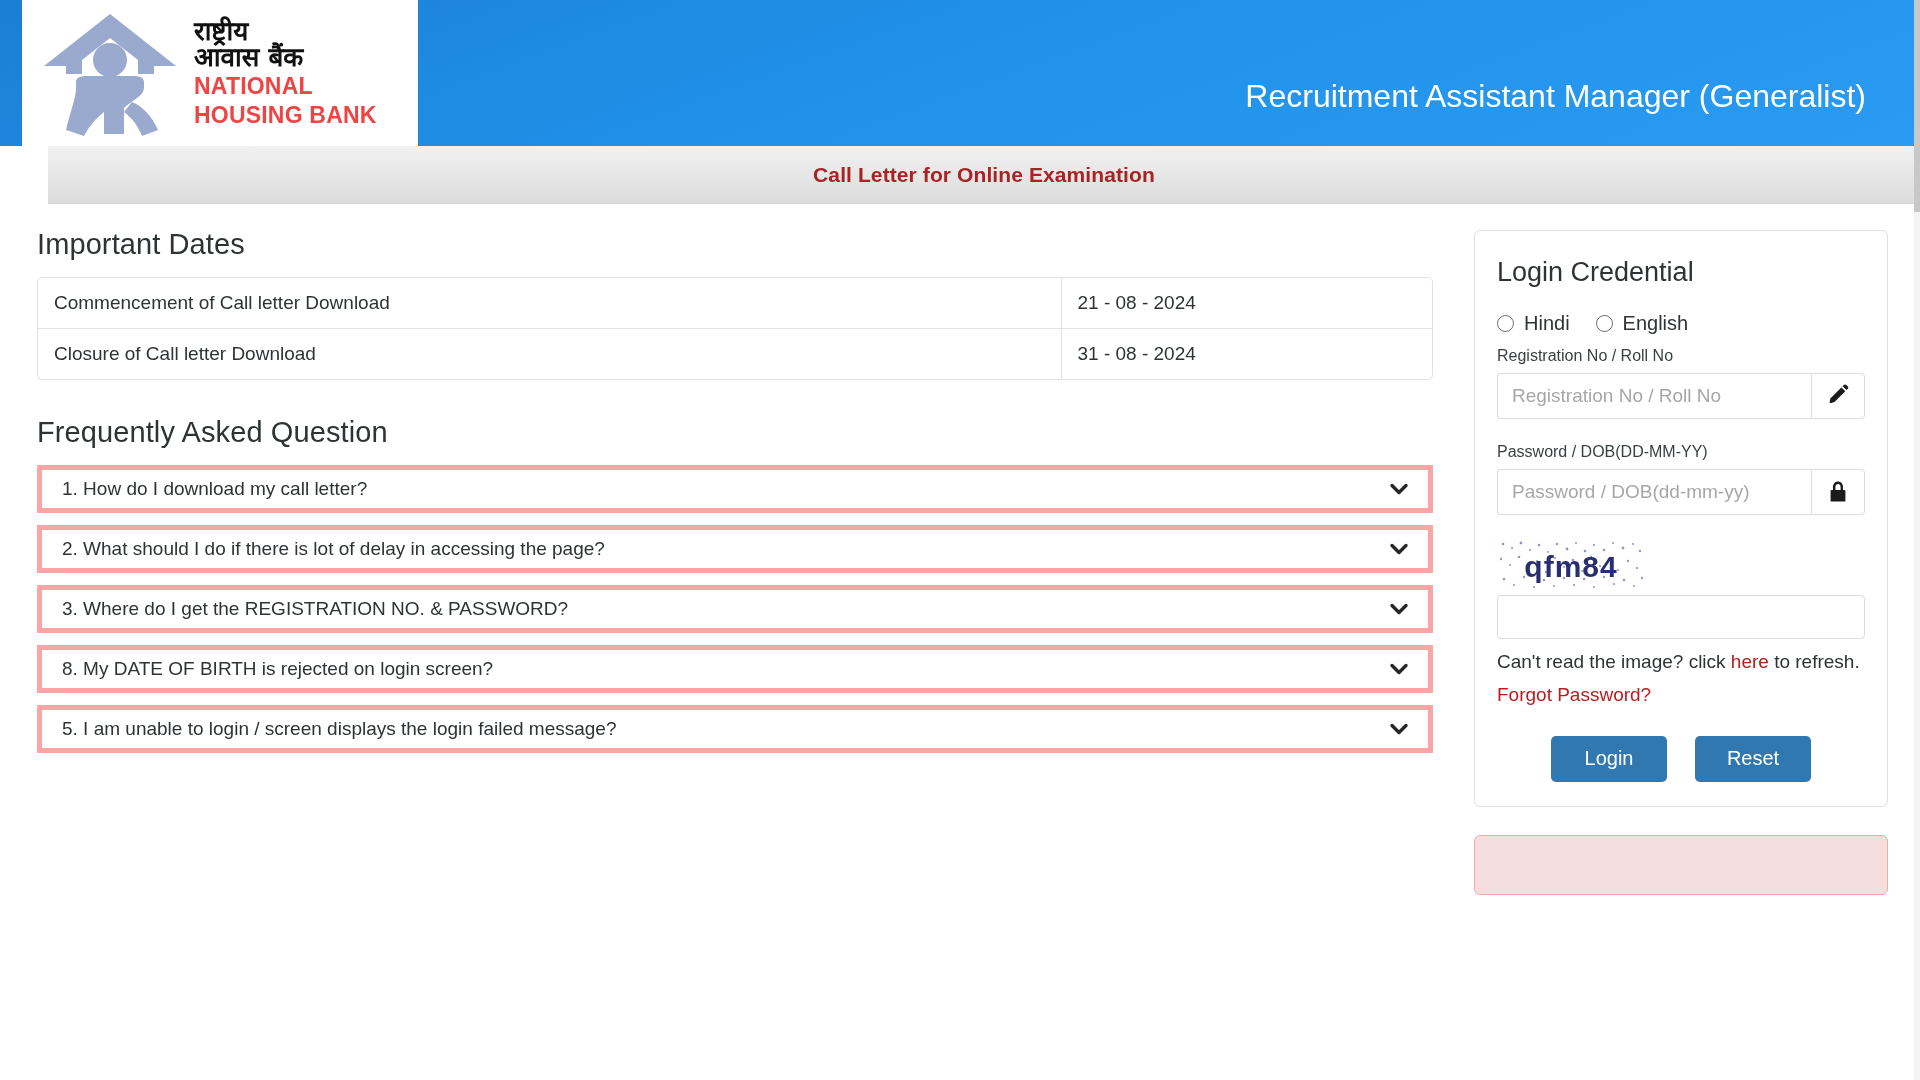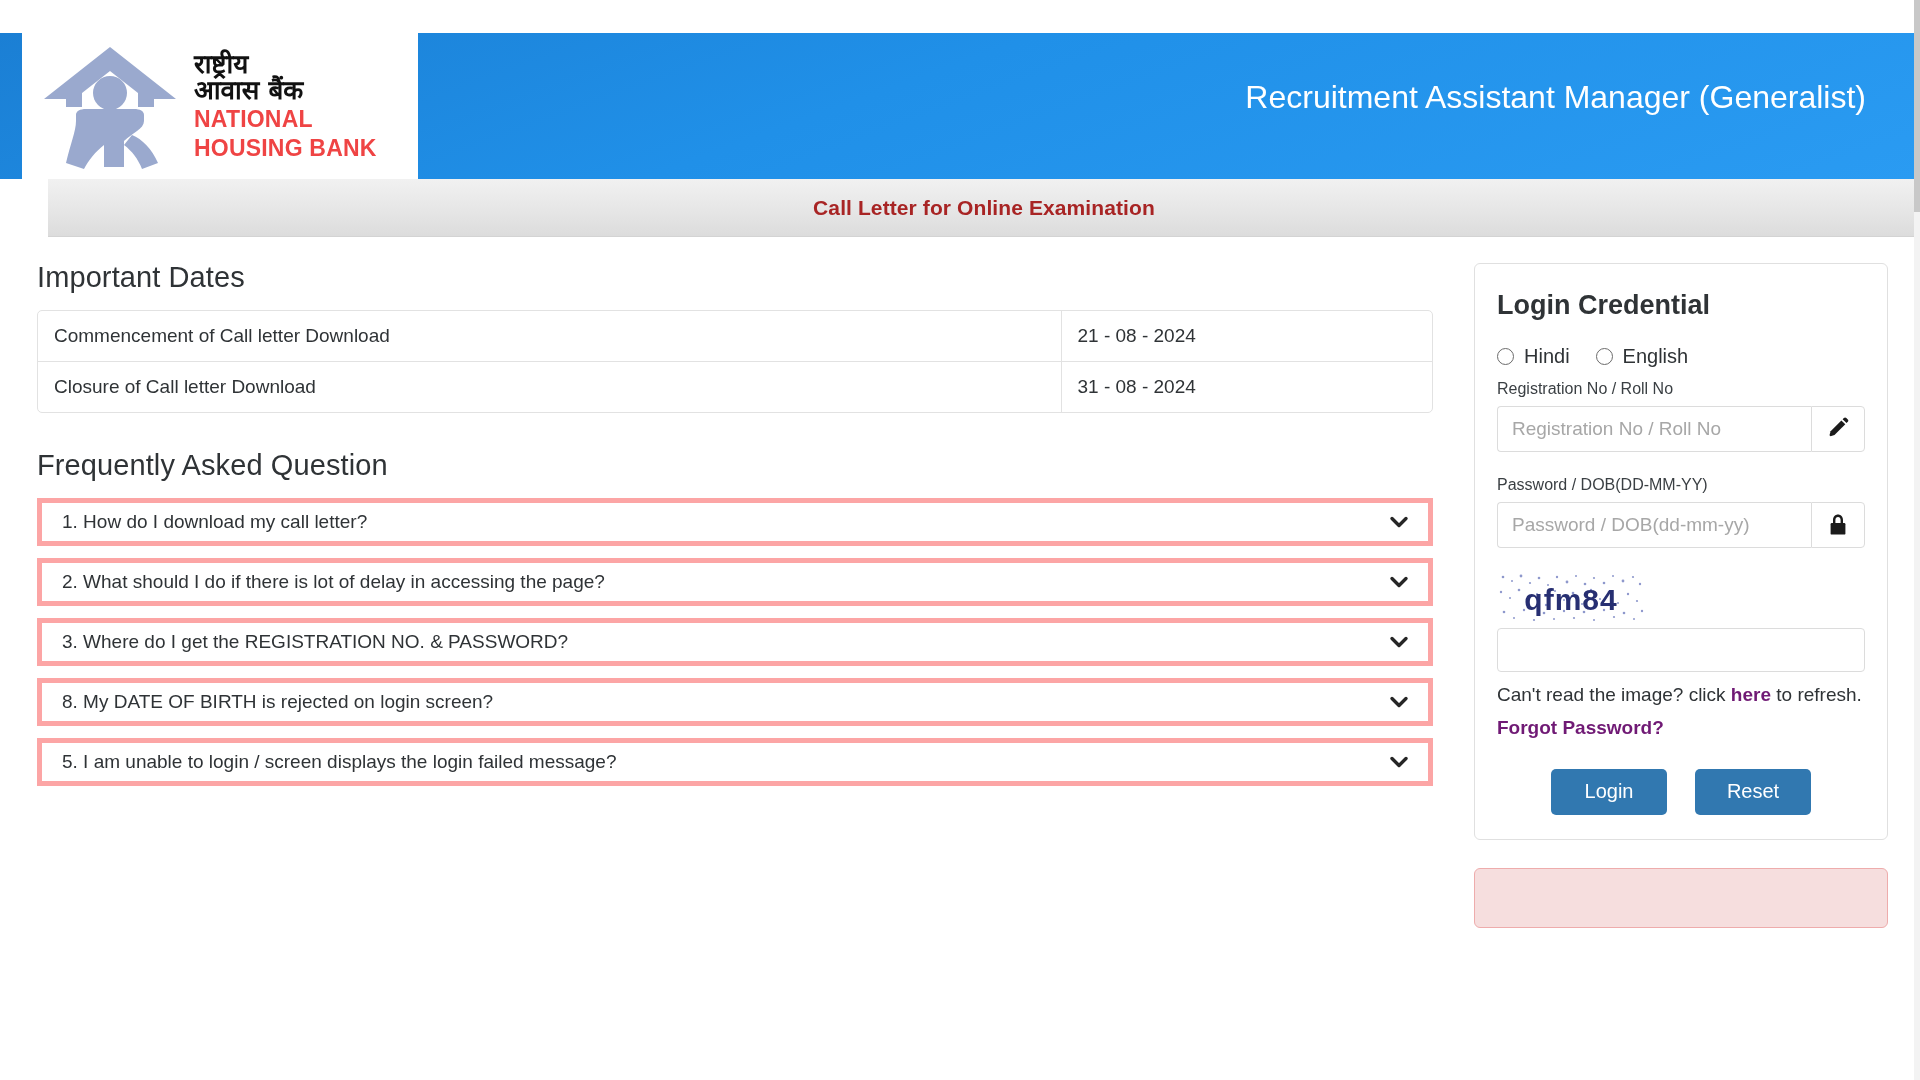--- a/index.html
+++ b/index.html
@@ -10,23 +10,22 @@
     overflow: hidden;
   }
   body { position: relative; }
 
   
   .header {
     position: relative;
     height: 146px;
     background: linear-gradient(160deg, #1b7fd4 0%, #2090e8 45%, #2a9bf2 100%);
     display: flex;
-    align-items: flex-start;
+    align-items: center;
     overflow: hidden;
-    margin-top: 33px;
   }
   .logo-box {
     margin-left: 22px;
     width: 396px;
     height: 146px;
     background: #ffffff;
     display: flex;
     align-items: center;
     padding: 6px 8px 6px 14px;
     gap: 10px;
@@ -130,21 +129,21 @@
   
   .login-panel {
     width: 414px;
     border: 1px solid #e0e0e0;
     border-radius: 6px;
     background: #fff;
     padding: 26px 22px 24px 22px;
   }
   .login-title {
     font-size: 27px;
-    font-weight: 700;
+    font-weight: 400;
     color: #2f3336;
     margin-bottom: 24px;
   }
   .radio-row { display: flex; align-items: center; gap: 26px; margin-bottom: 12px; }
   .radio-opt { display: flex; align-items: center; gap: 10px; cursor: pointer; }
   .radio-circle {
     width: 17px; height: 17px; border-radius: 50%;
     border: 1.6px solid #6b6b6b; background: #fff;
     display: inline-block; flex-shrink: 0;
   }
@@ -190,21 +189,21 @@
     border: 1px solid #dcdcdc;
     border-radius: 4px;
     padding: 0 12px;
     font-size: 19px;
     font-family: "Liberation Sans", sans-serif;
     outline: none;
     background: #fff;
     margin-bottom: 10px;
   }
   .captcha-hint { font-size: 19px; color: #2f3336; line-height: 1.42; }
-  .link { color: #701a75; text-decoration: none; cursor: pointer; font-weight: bold; }
+  .link { color: #b91c1c; text-decoration: none; cursor: pointer; }
   .forgot { display: inline-block; margin-top: 8px; font-size: 19px; }
 
   .btn-row { display: flex; justify-content: center; gap: 28px; margin-top: 30px; }
   .btn {
     background: #3178b0;
     color: #fff;
     border: none;
     border-radius: 5px;
     font-size: 20px;
     font-family: "Liberation Sans", sans-serif;

